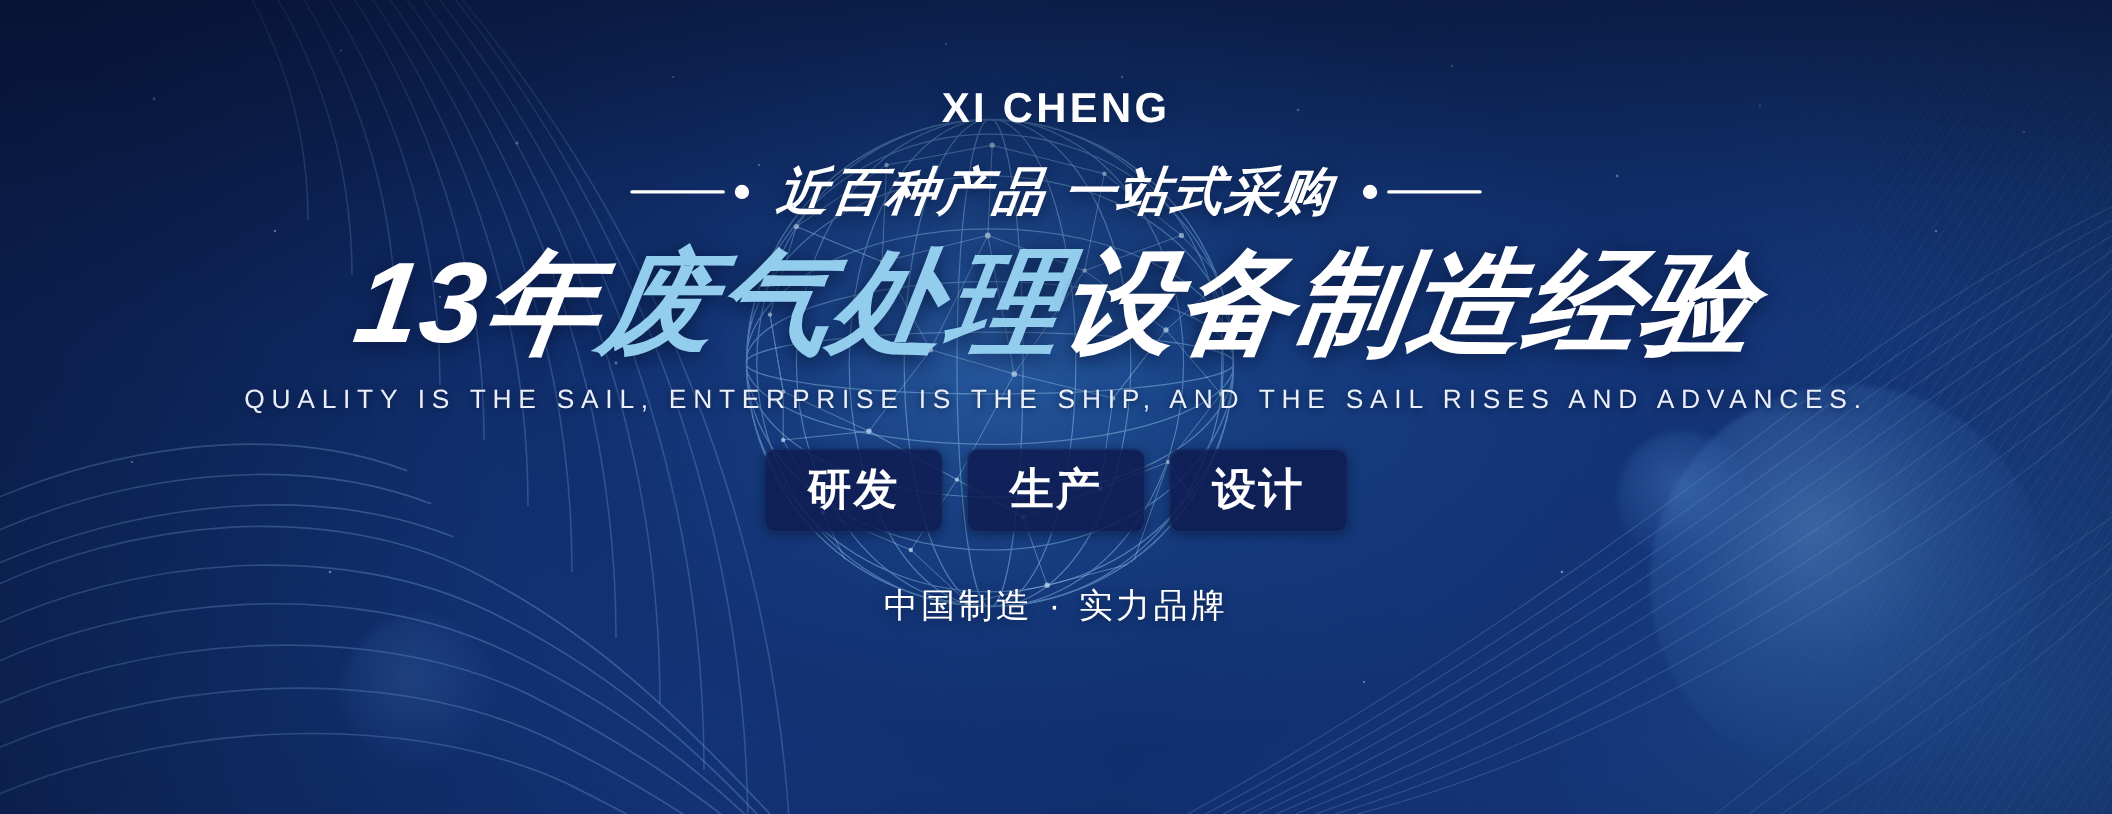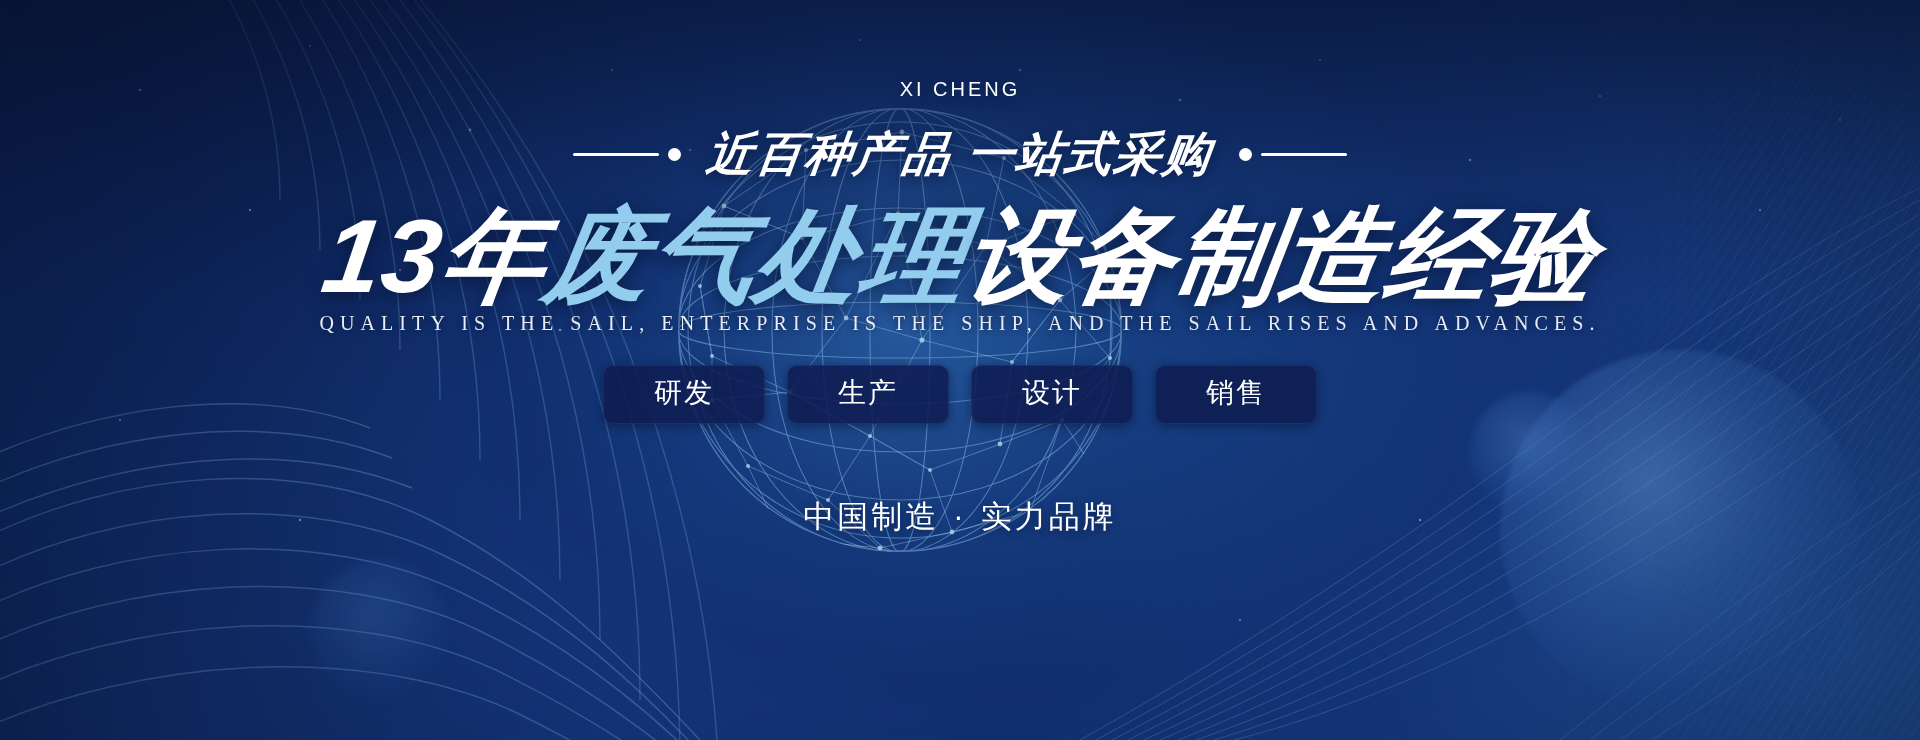--- a/index.html
+++ b/index.html
@@ -70,24 +70,24 @@
     position: absolute;
     left: 0; top: 0; right: 0; bottom: 0;
     display: flex;
     flex-direction: column;
     align-items: center;
     z-index: 6;
   }
 
   .brand-en {
     margin-top: 78px;
-    font-size: 20px;
+    font-size: 38px;
     letter-spacing: 3px;
     color: #ffffff;
-    font-weight: 400;
+    font-weight: 700;
     text-shadow: 0 0 14px rgba(12,34,80,0.85);
   }
 
   .tagline-row {
     margin-top: 22px;
     display: flex;
     align-items: center;
     gap: 26px;
   }
   .rule { display: flex; align-items: center; }
@@ -115,22 +115,23 @@
     line-height: 1.08;
     font-style: italic;
     transform: skewX(-8deg);
     white-space: nowrap;
     color: #ffffff;
     text-shadow: 0 4px 18px rgba(6,20,56,0.8);
   }
   .headline .accent { color: #93cdee; }
 
   .slogan-en {
-    font-family: Liberation Serif, serif;
-    font-size: 20px;
+    margin-top: 18px;
+    font-family: Liberation Sans, sans-serif;
+    font-size: 24px;
     letter-spacing: 6.1px;
     color: #e9eef8;
     white-space: nowrap;
     text-shadow: 0 1px 7px rgba(8,24,62,0.9);
   }
 
   .pill-row {
     margin-top: 30px;
     display: flex;
     gap: 22px;
@@ -139,29 +140,29 @@
     min-width: 118px;
     padding: 9px 22px 12px;
     border-radius: 10px;
     background: rgba(15,29,82,0.88);
     box-shadow: inset 0 0 0 1px rgba(90,140,210,0.14), 0 2px 10px rgba(5,16,44,0.5);
     display: flex;
     align-items: center;
     justify-content: center;
   }
   .pill span {
-    font-size: 28px;
-    font-weight: 400;
+    font-size: 40px;
+    font-weight: 700;
     color: #ffffff;
     letter-spacing: 2px;
     white-space: nowrap;
   }
 
   .footline {
-    margin-top: 72px;
+    margin-top: 46px;
     font-size: 31px;
     color: #ffffff;
     letter-spacing: 3px;
     white-space: nowrap;
     text-shadow: 0 2px 10px rgba(8,24,62,0.8);
   }
   .footline .sep { padding: 0 14px; }
 </style>
 </head>
 <body>
@@ -386,23 +387,20 @@
     <div class="pill-row">
       <div class="pill">
         <span>研发</span>
       </div>
       <div class="pill">
         <span>生产</span>
       </div>
       <div class="pill">
         <span>设计</span>
       </div>
-      <div class="pill">
-        <span>销售</span>
-      </div>
     </div>
 
     <div class="footline">
       <span>中国制造</span><span class="sep">·</span><span>实力品牌</span>
     </div>
 
   </div>
 </div>
 
 </body></html>

